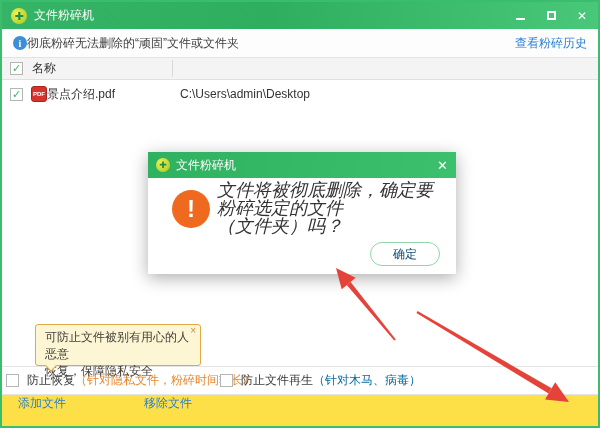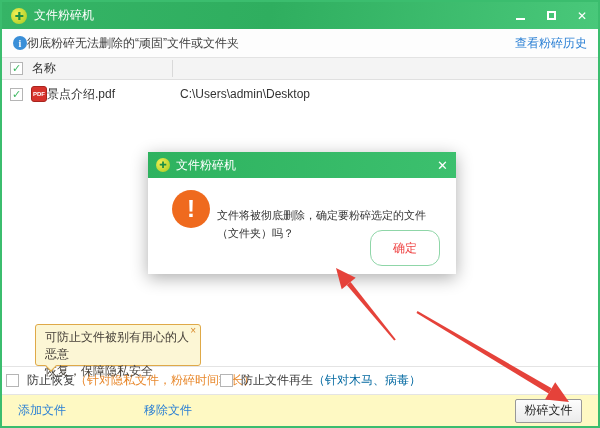--- a/index.html
+++ b/index.html
@@ -65,21 +65,21 @@
     border-top:1px solid #e4e4e4; display:flex; align-items:center; padding-left:4px;
     font-size:12px; color:#3c3c3c; background:#fff; }
   .option { display:flex; align-items:center; cursor:pointer; }
   .option .lbl { margin-left:8px; }
   .option2 { position:absolute; left:218px; }
   .note-orange { color:#e8882c; }
   .note-dark { color:#0369a1; }
 
   
   .footer { position:absolute; left:0; top:392px; right:0; bottom:0; border-top:1px solid #e4e4e4;
-    display:flex; align-items:center; padding:0 16px; font-size:12px; background:#fef9c3; }
+    display:flex; padding:0 16px; font-size:12px; background:#fde047; }
   .foot-link { color:#2a7fd4; text-decoration:none; cursor:pointer; }
   .remove-link { margin-left:78px; }
   .shred-btn { margin-left:auto; width:67px; height:24px; background:linear-gradient(#fdfdfd,#ebebeb);
     border:1px solid #989898; border-radius:2px; font-size:12px; color:#222; cursor:pointer;
     font-family:inherit; }
 
   
   .dialog { position:absolute; left:146px; top:150px; width:308px; height:122px; background:#fff;
     box-shadow:0 4px 16px rgba(0,0,0,.32); z-index:5; }
   .dlg-titlebar { height:26px; background:linear-gradient(100deg,#2eb25f,#3cc06e);
@@ -87,25 +87,25 @@
   .dlg-logo { width:14px; height:14px; border-radius:50%;
     background:radial-gradient(circle at 35% 35%, #f4ef55, #b9d42f 70%, #8fbf2a);
     color:#1d8f45; font-size:9px; font-weight:bold; display:flex; align-items:center;
     justify-content:center; }
   .dlg-title { color:#fff; font-size:12px; margin-left:6px; }
   .dlg-close { margin-left:auto; color:#fff; font-size:13px; cursor:pointer; }
   .dlg-body { position:relative; height:96px; }
   .warn-icon { position:absolute; left:24px; top:12px; width:38px; height:38px; border-radius:50%;
     background:#ef6a1e; color:#fff; display:flex; align-items:center; justify-content:center;
     font-size:24px; font-weight:bold; }
-  .dlg-msg { position:absolute; left:69px; top:28px; width:228px; font-size:11px; color:#333;
-    line-height:18px; }
+  .dlg-msg { position:absolute; left:69px; top:3px; width:228px; font-size:18px; color:#333;
+    line-height:18px;font-style:italic; }
   .dlg-buttons { position:absolute; right:16px; bottom:8px; display:flex; gap:13px; }
-  .pill-btn { width:70px; height:36px; border:1px solid #8fd6a8; border-radius:12px;
-    background:#fff; color:#ef4444; font-size:12px; cursor:pointer; font-family:inherit; }
+  .pill-btn { width:70px; height:24px; border:1px solid #8fd6a8; border-radius:12px;
+    background:#fff; color:#0c4a6e; font-size:12px; cursor:pointer; font-family:inherit; }
 
   .arrows { position:absolute; left:0; top:0; width:600px; height:428px; z-index:9;
     pointer-events:none; }
 </style>
 </head>
 <body>
 
 <div class="window">
 
   <div class="titlebar">
@@ -167,21 +167,20 @@
     <label class="option option2">
       <span class="cb"></span>
       <span class="lbl">防止文件再生</span>
       <span class="note-dark">（针对木马、病毒）</span>
     </label>
   </div>
 
   <div class="footer">
     <a class="foot-link">添加文件</a>
     <a class="foot-link remove-link">移除文件</a>
-    <button class="shred-btn">粉碎文件</button>
   </div>
 
   <div class="dialog">
     <div class="dlg-titlebar">
       <span class="dlg-logo">
           <span>✚</span>
         </span>
       <span class="dlg-title">文件粉碎机</span>
       <span class="dlg-close">✕</span>
     </div>

